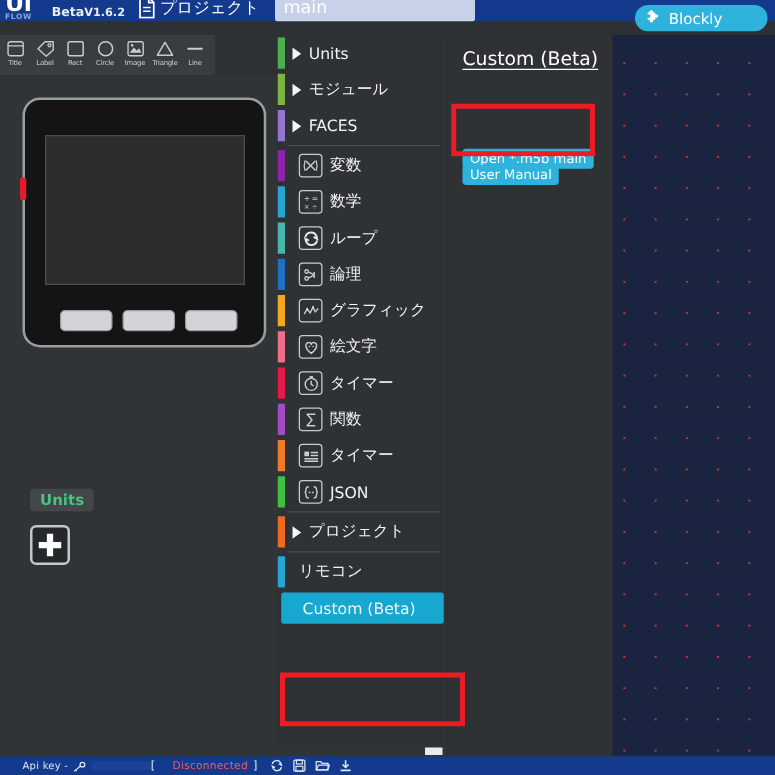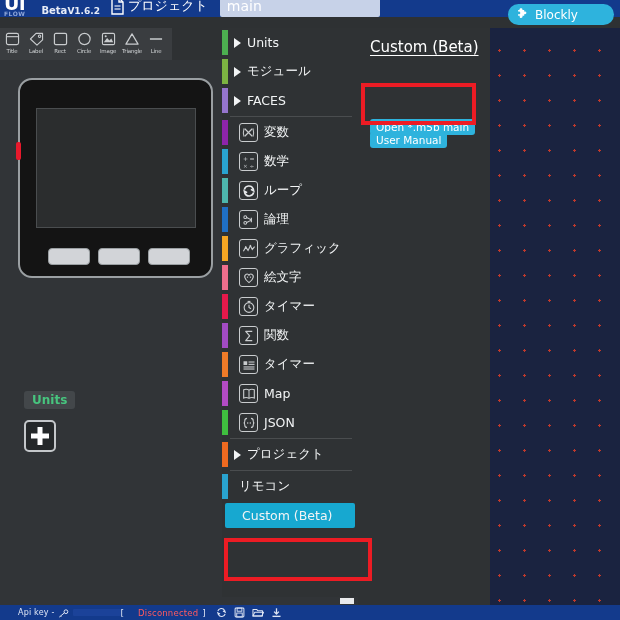--- a/index.html
+++ b/index.html
@@ -442,30 +442,20 @@
           <line x1="7" y1="4.3" x2="13.4" y2="4.3" stroke="#c9ccce" stroke-width="1.2"></line>
           <line x1="7" y1="6.8" x2="13.4" y2="6.8" stroke="#c9ccce" stroke-width="1.2"></line>
           <line x1="1.6" y1="9.6" x2="13.4" y2="9.6" stroke="#c9ccce" stroke-width="1.2"></line>
           <line x1="1.6" y1="11.8" x2="13.4" y2="11.8" stroke="#c9ccce" stroke-width="1.2"></line>
         </svg>
       </span>
       <span class="cat-text">タイマー</span>
     </div>
 
 
-    <div class="cat-row">
-      <span class="cat-bar" style="background:#b34bc4"></span>
-      <span class="cat-icon">
-        <svg width="14" height="14" viewBox="0 0 15 15">
-          <path d="M1.8 3 Q4.5 1.8 7.5 3.2 Q10.5 1.8 13.2 3 V11.8 Q10.5 10.6 7.5 12 Q4.5 10.6 1.8 11.8 Z" fill="none" stroke="#c9ccce" stroke-width="1.2"></path>
-          <line x1="7.5" y1="3.2" x2="7.5" y2="12" stroke="#c9ccce" stroke-width="1.1"></line>
-        </svg>
-      </span>
-      <span class="cat-text">Map</span>
-    </div>
 
     <div class="cat-row">
       <span class="cat-bar" style="background:#3fbf3f"></span>
       <span class="cat-icon">
         <svg width="14" height="14" viewBox="0 0 15 15">
           <path d="M5.4 2.6 Q3 2.6 3 5 Q3 7.4 1.8 7.4 Q3 7.4 3 9.8 Q3 12.2 5.4 12.2" fill="none" stroke="#c9ccce" stroke-width="1.2"></path>
           <path d="M9.6 2.6 Q12 2.6 12 5 Q12 7.4 13.2 7.4 Q12 7.4 12 9.8 Q12 12.2 9.6 12.2" fill="none" stroke="#c9ccce" stroke-width="1.2"></path>
           <circle cx="6.1" cy="7.4" r="0.8" fill="#c9ccce"></circle>
           <circle cx="8.9" cy="7.4" r="0.8" fill="#c9ccce"></circle>
         </svg>

